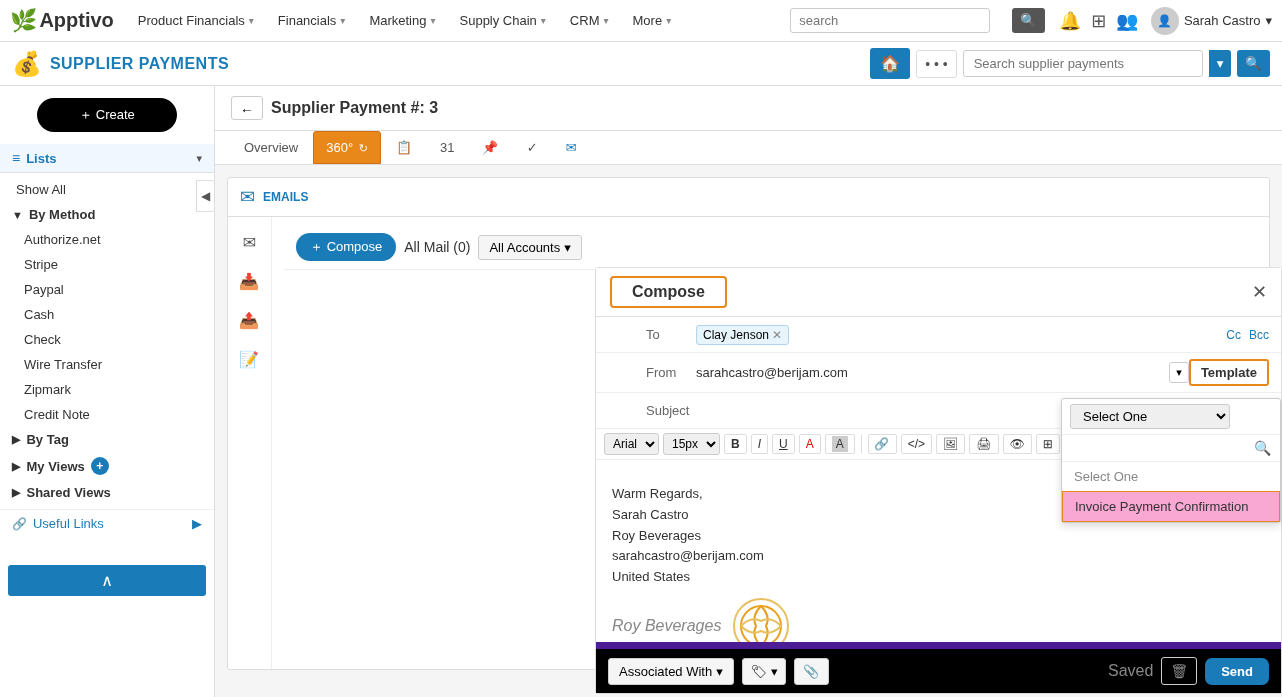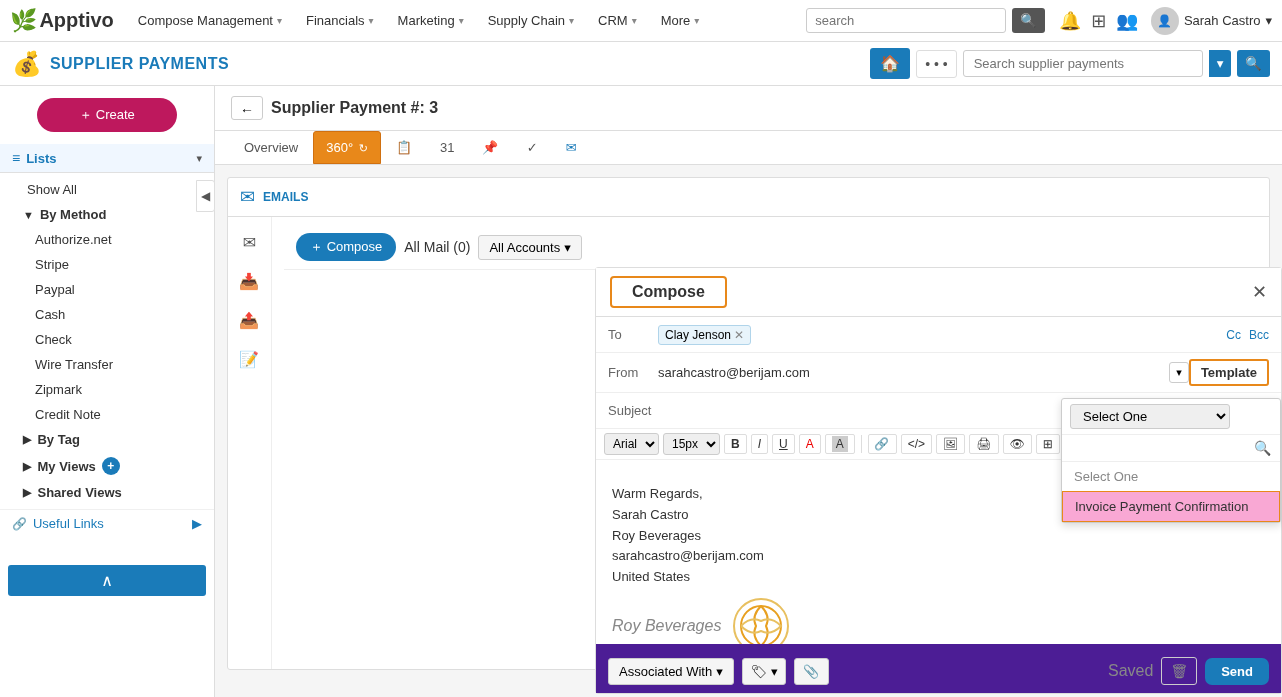--- a/index.html
+++ b/index.html
@@ -38,21 +38,21 @@
       cursor: pointer;
       font-size: 13px;
       color: #333;
       white-space: nowrap;
     }
     .nav-item .arrow { margin-left: 4px; font-size: 10px; color: #888; }
     .nav-search {
       margin-left: auto;
       display: flex;
       align-items: center;
-      gap: 6px;
+      gap: 22px;
     }
     .search-box {
       border: 1px solid #ccc;
       border-radius: 3px;
       padding: 4px 8px;
       width: 200px;
       font-size: 13px;
     }
     .search-btn {
       background: #555;
@@ -160,21 +160,21 @@
 
     
     .sidebar {
       width: 215px;
       background: #fff;
       border-right: 1px solid #ddd;
       overflow-y: auto;
       flex-shrink: 0;
     }
     .create-btn {
-      background: #be185d;
+      background: #000000;
       color: #fff;
       border: none;
       border-radius: 20px;
       padding: 8px 16px;
       cursor: pointer;
       font-size: 13px;
       margin: 12px auto;
       display: block;
       width: 140px;
     }
@@ -182,21 +182,21 @@
       display: flex;
       align-items: center;
       padding: 6px 12px;
       cursor: pointer;
       background: #f0f7ff;
       border-bottom: 1px solid #e0e0e0;
     }
     .lists-icon { color: #1a7bb9; margin-right: 6px; font-size: 14px; }
     .lists-label { font-weight: bold; color: #1a7bb9; font-size: 13px; flex: 1; }
     .lists-arrow { font-size: 11px; color: #555; }
-    .sidebar-section { padding: 4px 11px; }
+    .sidebar-section { padding: 4px 0; }
     .show-all {
       padding: 5px 16px;
       cursor: pointer;
       font-size: 13px;
       color: #333;
     }
     .sidebar-group-header {
       display: flex;
       align-items: center;
       padding: 5px 12px;
@@ -388,20 +388,21 @@
       align-items: center;
       padding: 6px 12px;
       border-bottom: 1px solid #eee;
       min-height: 36px;
     }
     .compose-row-label {
       width: 50px;
       color: #666;
       font-size: 13px;
       flex-shrink: 0;
+      margin-left: 38px;
     }
     .compose-to-field {
       display: flex;
       align-items: center;
       flex: 1;
       gap: 4px;
       text-align: right;
     }
     .to-tag {
       background: #e8f4fb;
@@ -538,23 +539,23 @@
       gap: 10px;
       margin-top: 8px;
     }
     .company-name-logo { font-size: 16px; font-style: italic; color: #888; }
 
     
     .compose-bottom {
       display: flex;
       align-items: center;
       padding: 8px 12px;
-      border-top: 5px solid #4c1d95;
+      border-top: 7px solid #4c1d95;
       gap: 8px;
-      background: #4c1d95;
+      background: #000000;
     }
     .associated-btn {
       background: #f5f5f5;
       border: 1px solid #ccc;
       border-radius: 3px;
       padding: 5px 10px;
       cursor: pointer;
       font-size: 13px;
       display: flex;
       align-items: center;
@@ -624,21 +625,21 @@
   </style>
 </head>
 <body>
 
 <div class="top-nav">
   <div class="logo-area">
     <span class="logo-leaf">🌿</span>
     <span class="logo-text">Apptivo</span>
   </div>
   <div class="nav-item">
-    <span>Compose Management</span>
+    <span>Product Financials</span>
     <span class="arrow">▾</span>
   </div>
   <div class="nav-item">
     <span>Financials</span>
     <span class="arrow">▾</span>
   </div>
   <div class="nav-item">
     <span>Marketing</span>
     <span class="arrow">▾</span>
   </div>

